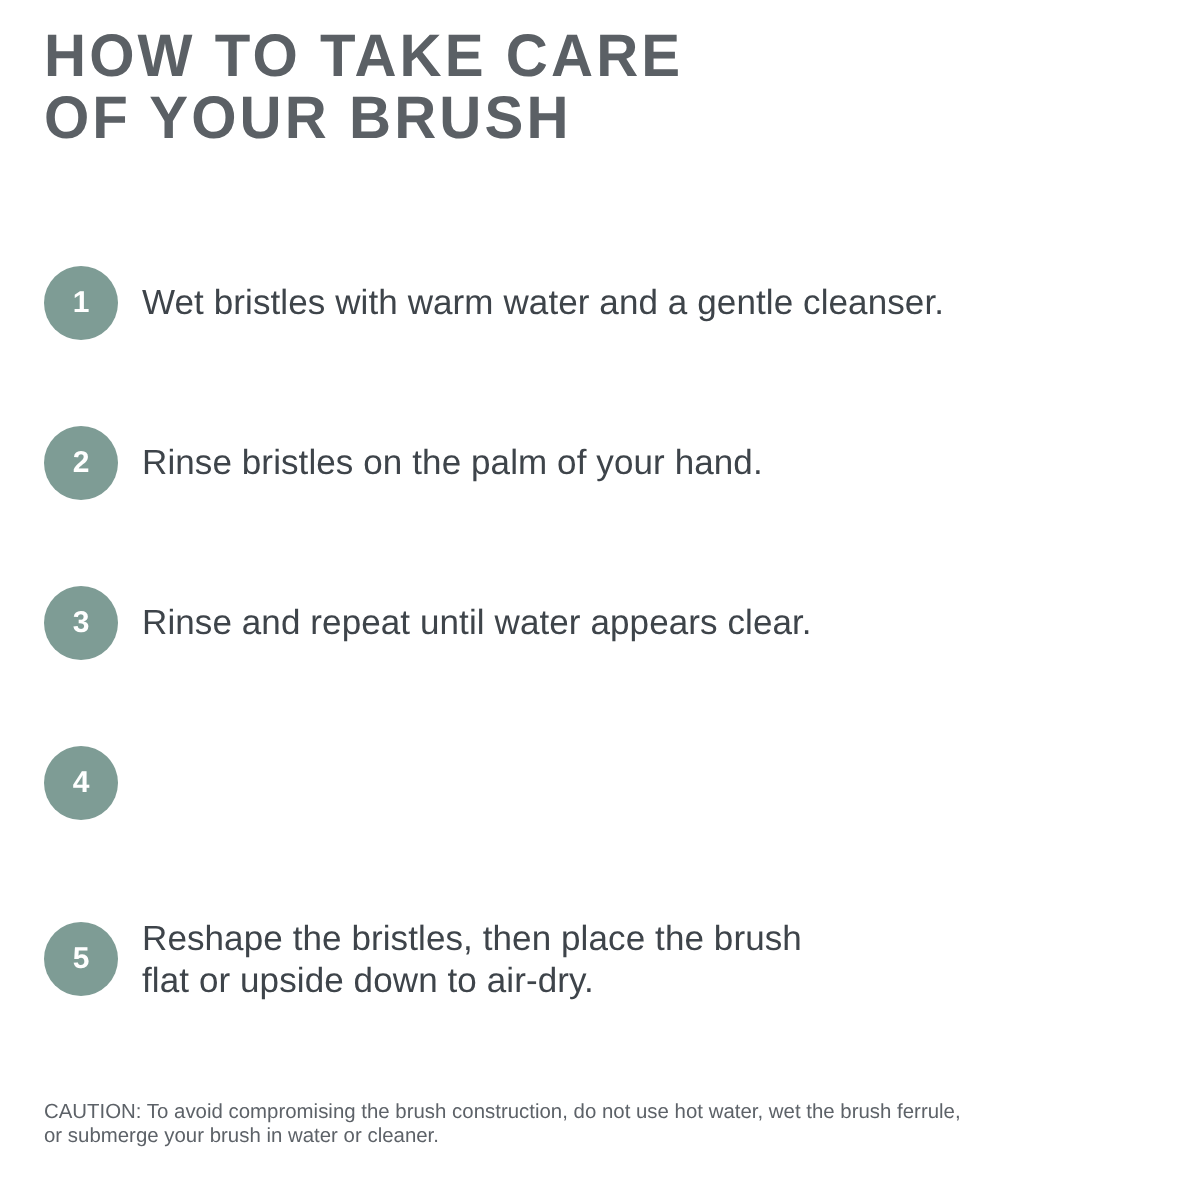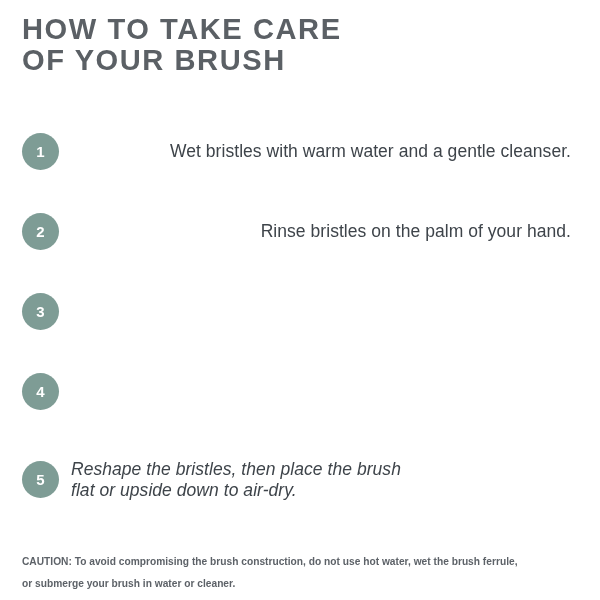--- a/index.html
+++ b/index.html
@@ -80,40 +80,37 @@
     width: 500px;
     color: #3e444a;
     font-family: "Liberation Sans", sans-serif;
     font-size: 17.5px;
     line-height: 21px;
     letter-spacing: 0.05px;
     white-space: pre-line;
   }
   .step-text.single {
     top: 8px;
-    text-align: right;
   }
   .step-text.multi {
     top: -2px;
-    font-style: italic;
   }
 
   
   #caution {
     position: absolute;
     left: 22px;
     top: 551px;
     width: 556px;
     color: #5d6268;
     font-family: "Liberation Sans", sans-serif;
     font-size: 10.2px;
-    line-height: 22px;
+    line-height: 12px;
     letter-spacing: 0.01px;
     white-space: pre-line;
-    font-weight: bold;
   }
 </style>
 </head>
 <body>
 
 <div id="card">
 
   <div id="title">
     <span class="tline">HOW TO TAKE CARE</span>
     <span class="tline">OF YOUR BRUSH</span>
@@ -126,20 +123,21 @@
       <div class="step-text single">Wet bristles with warm water and a gentle cleanser.</div>
     </div>
 
     <div class="step" style="top:213px;">
       <div class="step-badge">2</div>
       <div class="step-text single">Rinse bristles on the palm of your hand.</div>
     </div>
 
     <div class="step" style="top:293px;">
       <div class="step-badge">3</div>
+      <div class="step-text single">Rinse and repeat until water appears clear.</div>
     </div>
 
     <div class="step" style="top:373px;">
       <div class="step-badge">4</div>
     </div>
 
     <div class="step" style="top:461px;">
       <div class="step-badge">5</div>
       <div class="step-text multi">Reshape the bristles, then place the brush
 flat or upside down to air-dry.</div>

